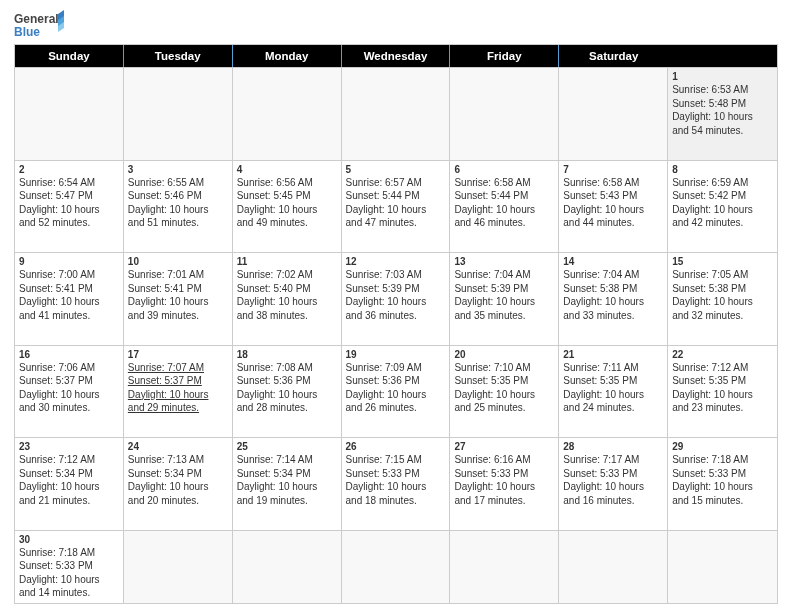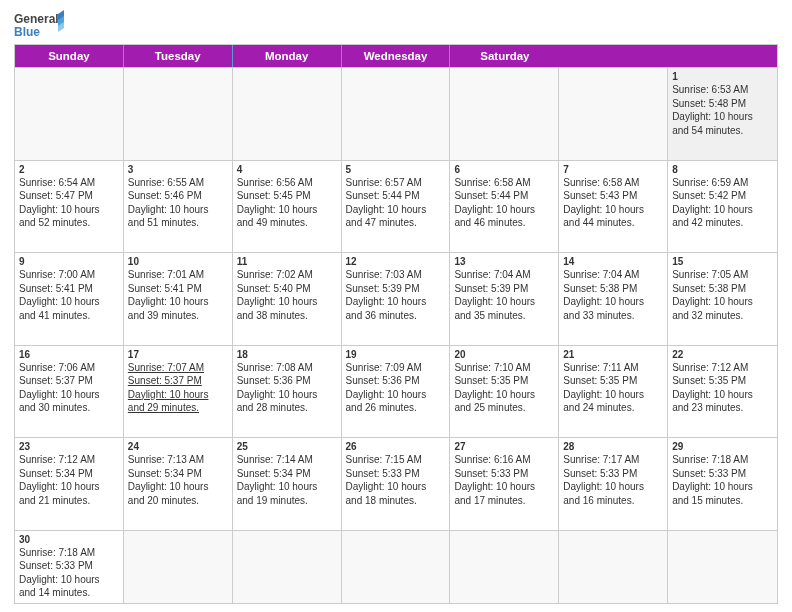--- a/index.html
+++ b/index.html
@@ -44,21 +44,21 @@
     }
     .calendar {
       flex: 1;
       display: flex;
       flex-direction: column;
       border: 1px solid #ccc;
     }
     .day-headers {
       display: grid;
       grid-template-columns: repeat(7, 1fr);
-      background: #a21caf;
+      background: #000000;
     }
     .day-header {
       color: #fff;
       font-size: 11.5px;
       font-weight: bold;
       text-align: center;
       padding: 5px 2px;
       border-right: 1px solid #5a9fd4;
     }
     .day-header:last-child { border-right: none; }
@@ -114,20 +114,21 @@
       <div class="location-title"></div>
     </div>
   </div>
 
   <div class="calendar">
     <div class="day-headers">
     <div class="day-header">Sunday</div>
         <div class="day-header">Tuesday</div>
         <div class="day-header">Monday</div>
         <div class="day-header">Wednesday</div>
+        <div class="day-header">Friday</div>
         <div class="day-header">Saturday</div>
       </div>
     <div class="calendar-grid">
     <div class="week-row">
           <div class="day-cell empty"></div>
           <div class="day-cell empty"></div>
           <div class="day-cell empty"></div>
           <div class="day-cell empty"></div>
           <div class="day-cell empty"></div>
           <div class="day-cell empty"></div>

